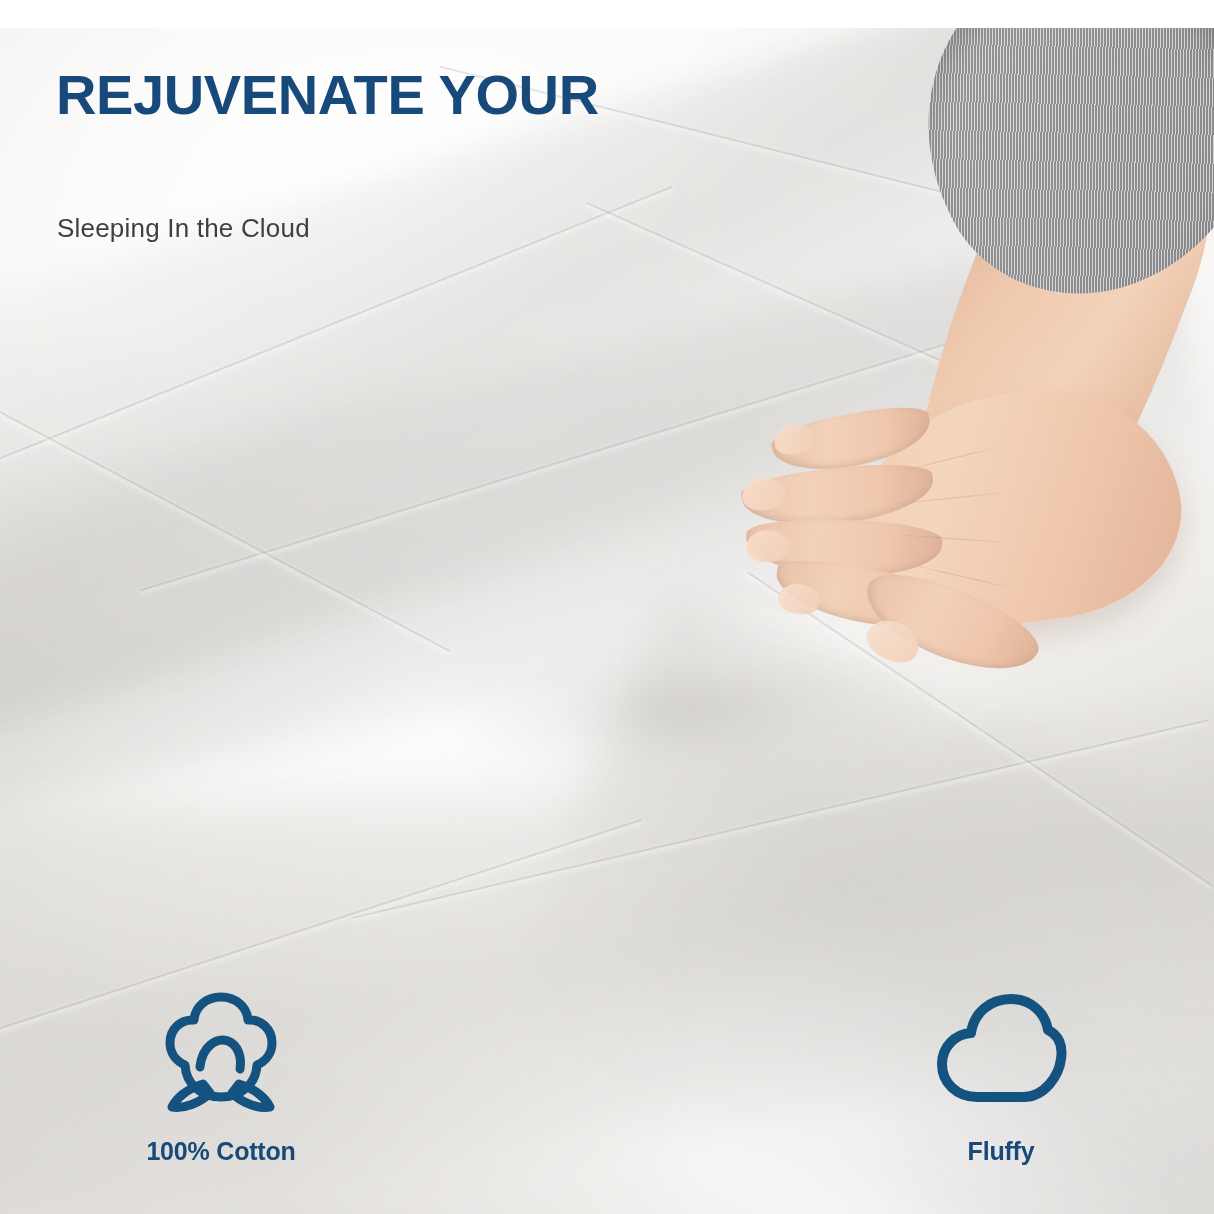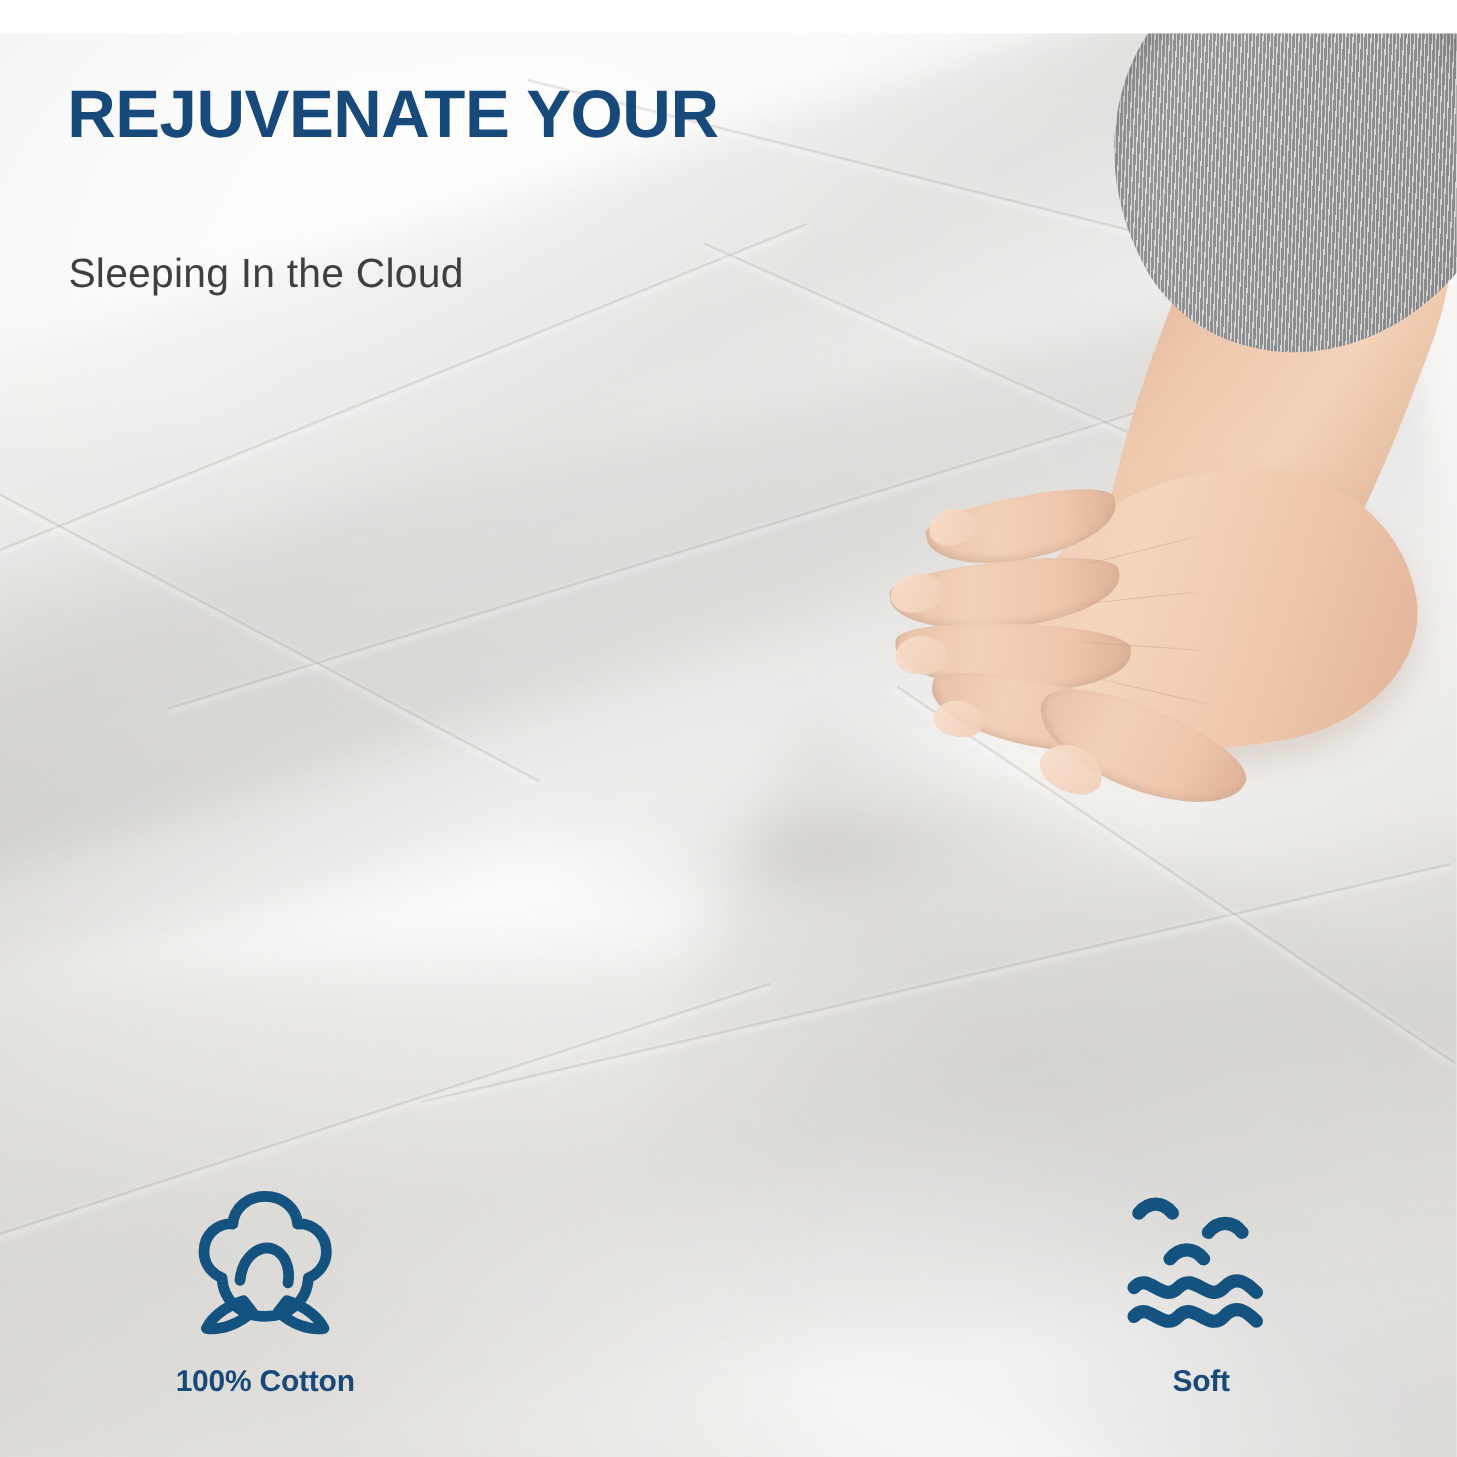--- a/index.html
+++ b/index.html
@@ -220,21 +220,21 @@
   }
   .headline .hl-line { display: block; white-space: nowrap; }
 
   .subtitle {
     position: absolute;
     left: 57px;
     top: 182px;
     color: #3f3f3f;
     font-family: "Liberation Sans", sans-serif;
     font-weight: normal;
-    font-size: 34px;
+    font-size: 26px;
     line-height: 36px;
     letter-spacing: 0.2px;
     margin: 0;
   }
 
   
   .features {
     position: absolute;
     left: 96px;
     top: 958px;
@@ -350,32 +350,32 @@
                    C 20 72, 14 64, 14 54
                    C 14 40, 25 30, 38 31
                    C 39 18, 50 8, 65 8 Z"></path>
 
           <path d="M44 78 C 46 58, 60 48, 72 52 C 82 56, 86 68, 84 80"></path>
         </svg>
       </div>
       <div class="feature-label">100% Cotton</div>
     </div>
 
+
+
     <div class="feature">
       <div class="feature-icon">
-        <svg width="132" height="126" viewBox="0 0 132 126" fill="none" stroke="#14537f" stroke-width="11" stroke-linecap="round" stroke-linejoin="round">
-
-          <path d="M14 22 C 22 12, 34 12, 42 22"></path>
-          <path d="M72 38 C 80 28, 92 28, 100 38"></path>
-          <path d="M40 60 C 48 50, 60 50, 68 60"></path>
-
-          <path d="M10 84 C 22 70, 34 98, 47 84 C 60 70, 72 98, 85 84 C 95 73, 104 80, 112 88"></path>
-          <path d="M10 108 C 22 94, 34 122, 47 108 C 60 94, 72 122, 85 108 C 95 97, 104 104, 112 112"></path>
+        <svg width="140" height="118" viewBox="0 0 140 118" fill="none" stroke="#14537f" stroke-width="10" stroke-linecap="round" stroke-linejoin="round">
+          <path d="M46 104
+                   C 26 104, 11 90, 11 71
+                   C 11 54, 24 41, 40 40
+                   C 43 19, 60 6, 80 6
+                   C 99 6, 114 19, 117 37
+                   C 128 42, 132 53, 130 66
+                   C 128 83, 113 104, 93 104 Z"></path>
         </svg>
       </div>
-      <div class="feature-label">Soft</div>
+      <div class="feature-label">Fluffy</div>
     </div>
 
-
-
   </div>
 
 </div>
 
 </body></html>

